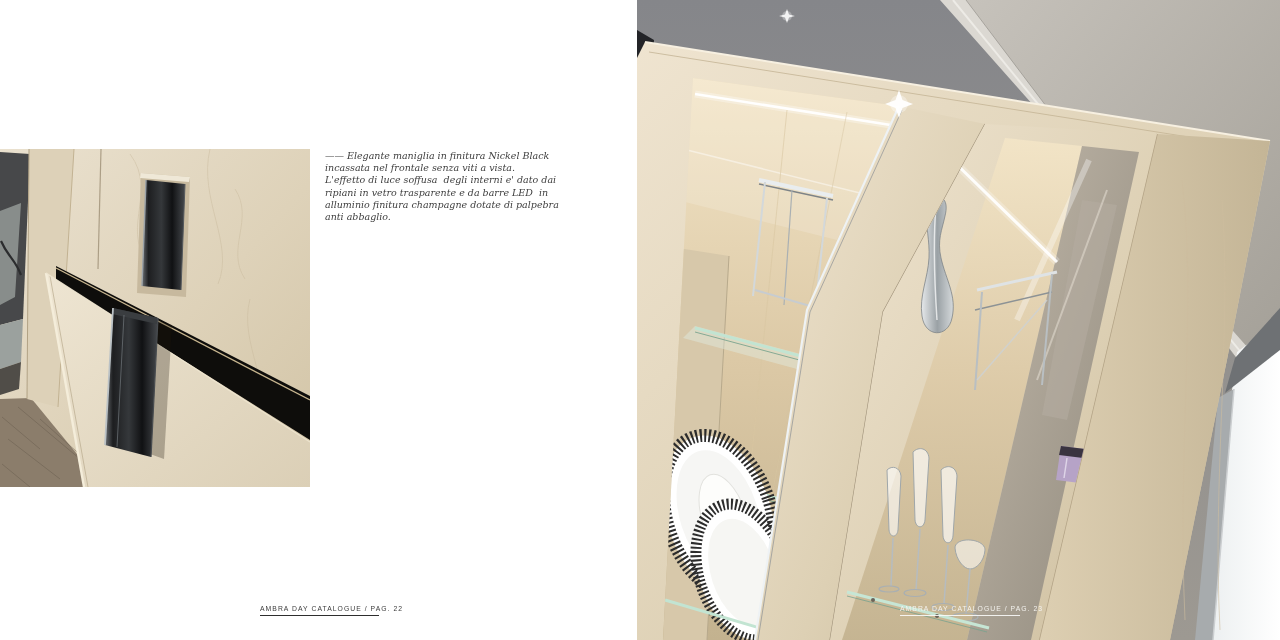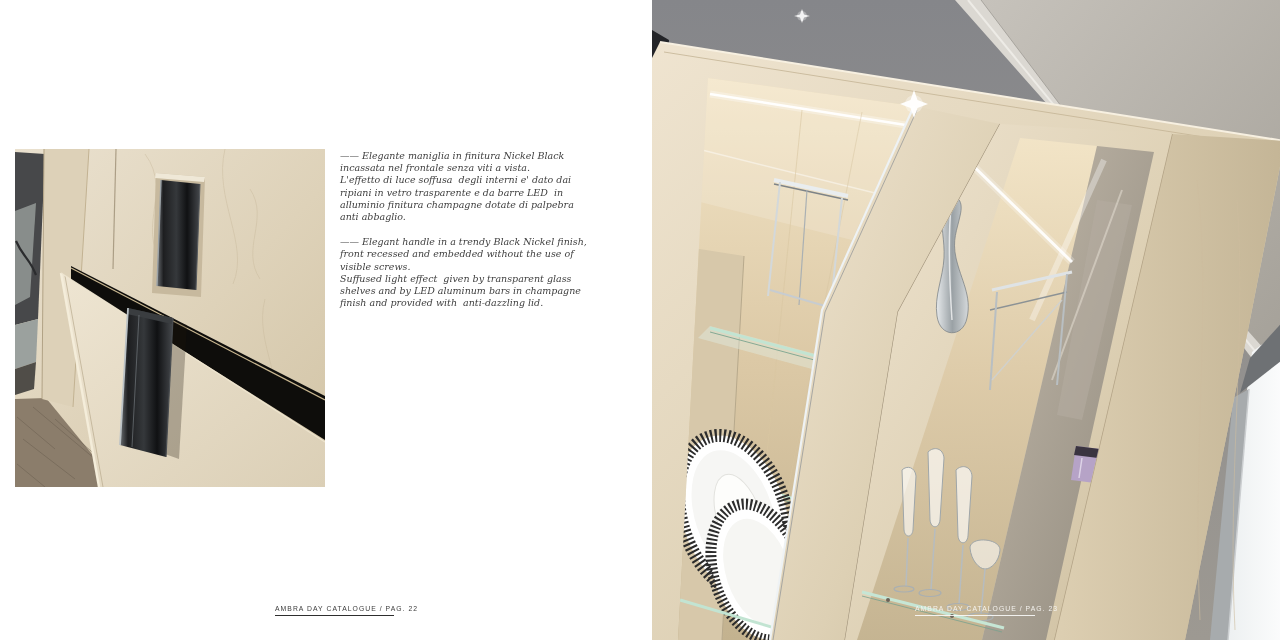--- a/index.html
+++ b/index.html
@@ -1,18 +1,18 @@
 <!DOCTYPE html>
 <html><head>
 <meta charset="utf-8">
 <style>
   html,body{margin:0;padding:0;background:#ffffff;}
   body{width:1280px;height:640px;overflow:hidden;font-family:"Liberation Sans",sans-serif;}
   .spread{position:relative;width:1280px;height:640px;background:#ffffff;}
-  .page{position:absolute;top:0;height:640px;margin-left:15px;}
+  .page{position:absolute;top:0;height:640px;}
   .page-left{left:0;width:637px;background:#ffffff;}
   .page-right{left:637px;width:643px;background:#ffffff;}
   figure{margin:0;}
   svg.ph-left{position:absolute;left:0;top:149px;width:310px;height:338px;display:block;}
   svg.ph-right{position:absolute;left:0;top:0;width:643px;height:640px;display:block;}
   .text-block{position:absolute;left:325px;top:150px;width:260px;}
   .para{font-family:"DejaVu Serif",serif;font-style:italic;font-size:9.5px;line-height:12.2px;
         color:#3e3e3e;margin:0 0 13px 0;white-space:pre;}
   .footer{position:absolute;font-family:"Liberation Sans",sans-serif;font-size:6.8px;
           letter-spacing:1.05px;text-align:center;padding-bottom:3px;white-space:nowrap;}
@@ -113,26 +113,20 @@
       </svg>
     </figure>
 
     <div class="text-block">
       <p class="para">—— Elegante maniglia in finitura Nickel Black
 incassata nel frontale senza viti a vista.
 L'effetto di luce soffusa  degli interni e' dato dai
 ripiani in vetro trasparente e da barre LED  in
 alluminio finitura champagne dotate di palpebra
 anti abbaglio.</p>
-      <p class="para">—— Elegant handle in a trendy Black Nickel finish,
-front recessed and embedded without the use of
-visible screws.
-Suffused light effect  given by transparent glass
-shelves and by LED aluminum bars in champagne
-finish and provided with  anti-dazzling lid.</p>
     </div>
 
     <footer class="footer footer-left">
       <span>AMBRA DAY CATALOGUE  /  PAG. 22</span>
     </footer>
   </section>
 
   <section class="page page-right">
 
     <figure>

